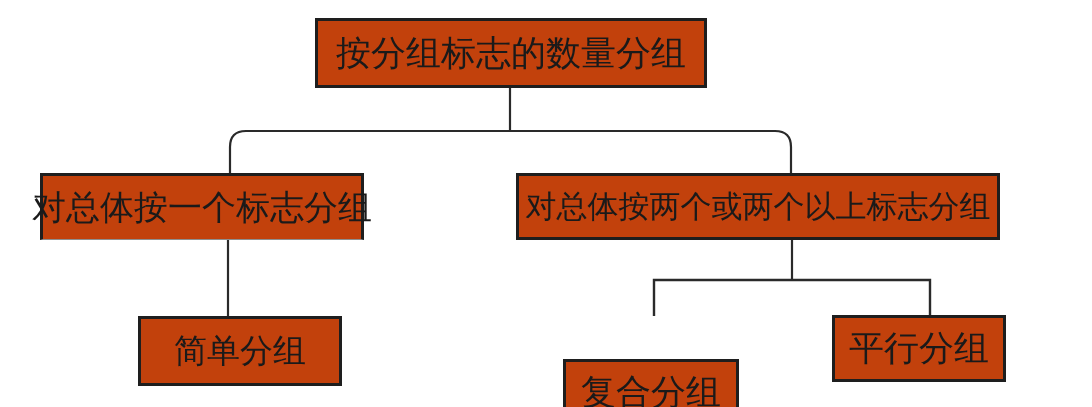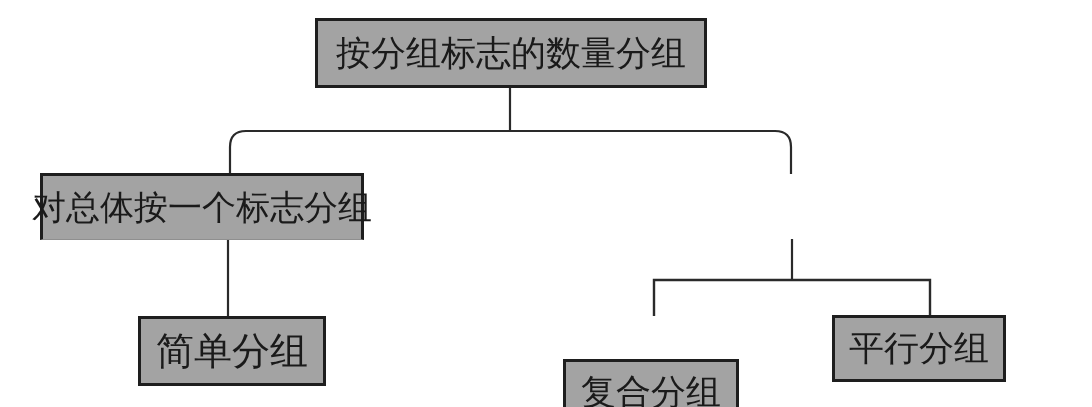--- a/index.html
+++ b/index.html
@@ -16,32 +16,32 @@
     position: absolute;
     left: 0; top: 0;
     width: 1092px; height: 407px;
     z-index: 0;
   }
   .node {
     position: absolute;
     z-index: 1;
     box-sizing: border-box;
     border: 3px solid #1e1e1e;
-    background: #a3a3a3;
+    background: #c2410c;
     display: flex;
     align-items: center;
     justify-content: center;
     white-space: nowrap;
     line-height: 1;
   }
   .node-root      { left: 315px; top: 18px;  width: 392px; height: 70px; font-size: 35px; }
   .node-one       { left: 40px;  top: 173px; width: 324px; height: 67px; font-size: 34px;
                     border-bottom: 1px solid #8f8f8f; }
   .node-two       { left: 516px; top: 173px; width: 484px; height: 67px; font-size: 31px; }
-  .node-simple    { left: 138px; top: 316px; width: 188px; height: 70px; font-size: 38px; }
+  .node-simple    { left: 138px; top: 316px; width: 204px; height: 70px; font-size: 33px; }
   .node-composite { left: 563px; top: 315px; width: 176px; height: 67px; font-size: 35px; margin-top: 44px; }
   .node-parallel  { left: 832px; top: 315px; width: 174px; height: 67px; font-size: 35px; }
 </style>
 </head>
 <body>
 
 <div class="canvas">
 
   <svg class="edges" viewBox="0 0 1092 407" xmlns="http://www.w3.org/2000/svg">
 
@@ -53,20 +53,21 @@
 
     <path d="M792 239 L792 280" fill="none" stroke="#2a2a2a" stroke-width="2.2"></path>
 
     <path d="M654 316 L654 280 L930 280 L930 316" fill="none" stroke="#2a2a2a" stroke-width="2.4"></path>
   </svg>
 
   <div class="node node-root">按分组标志的数量分组</div>
 
   <div class="node node-one">对总体按一个标志分组</div>
 
+  <div class="node node-two">对总体按两个或两个以上标志分组</div>
 
   <div class="node node-simple">简单分组</div>
 
   <div class="node node-composite">复合分组</div>
 
   <div class="node node-parallel">平行分组</div>
 
 </div>
 
 </body></html>

